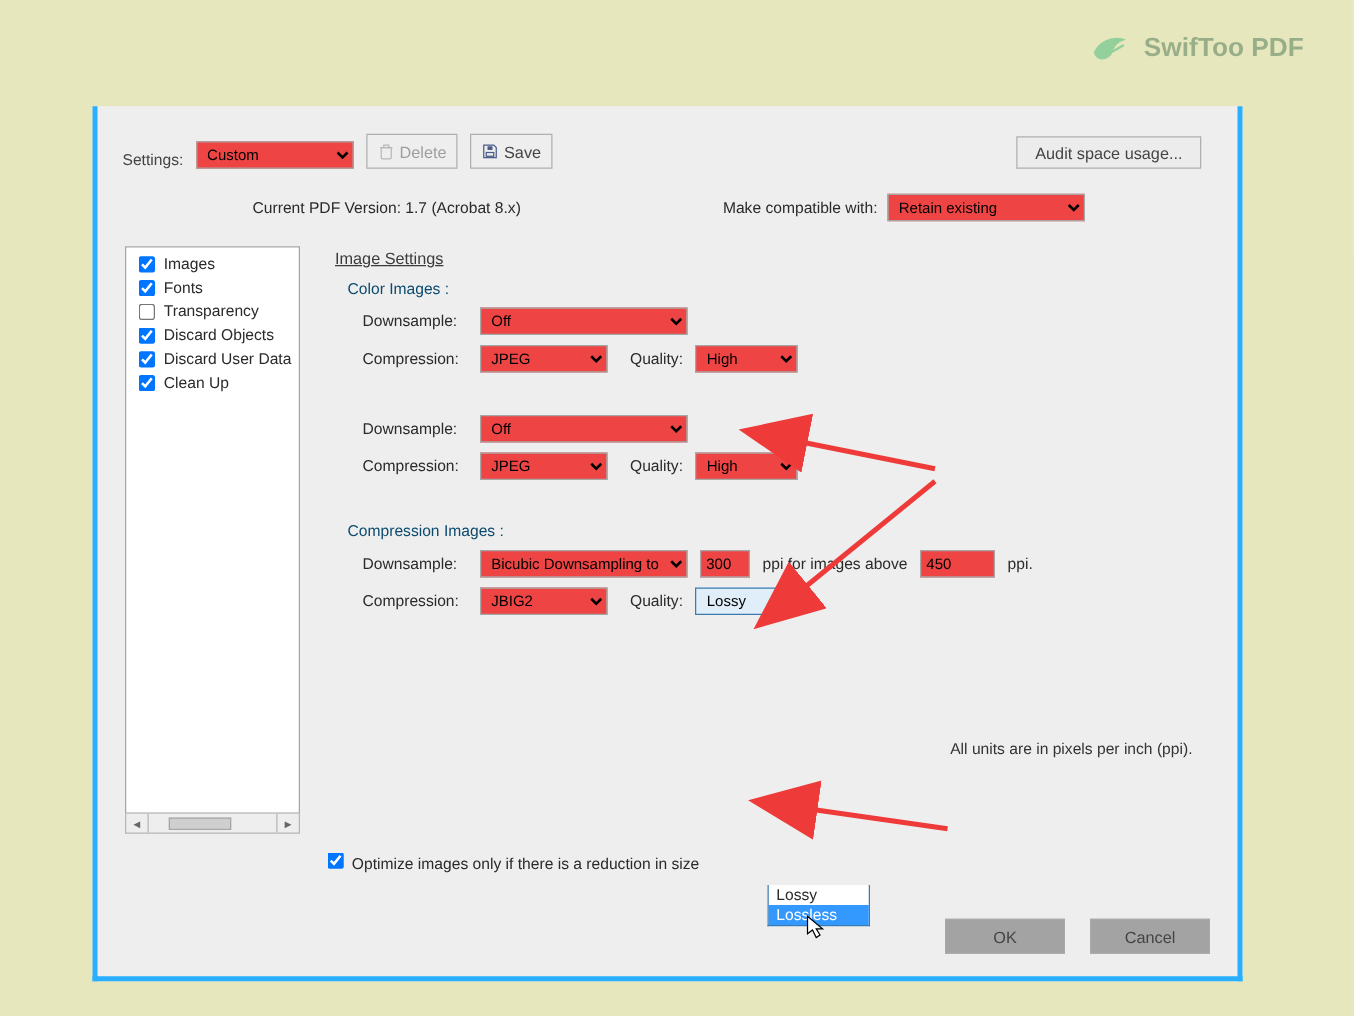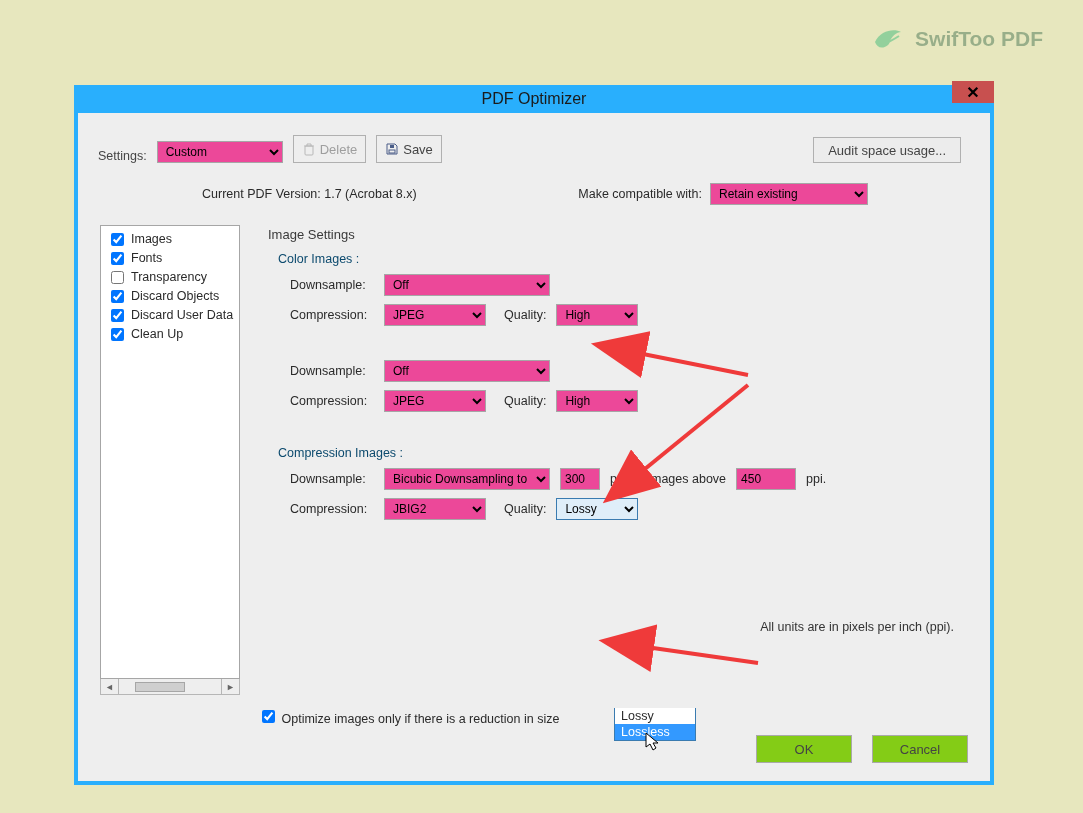--- a/index.html
+++ b/index.html
@@ -64,21 +64,21 @@
   }
   .toprow {
     display: flex;
     align-items: flex-end;
     gap: 10px;
     padding: 22px 29px 6px 20px;
     position: relative;
   }
   .label { color: #444; }
   .sel, .txt {
-    background: #ec4899;
+    background: #ef4444;
     border: 1px solid #a6a6a6;
     height: 22px;
     font-family: inherit;
     font-size: 12px;
     padding: 0 4px;
   }
   .sel { appearance: menulist; }
   .btn {
     background: #eeeeee;
     border: 1px solid #b0b0b0;
@@ -136,35 +136,35 @@
     font-size: 9px;
   }
   .sidebar-scroll .arrow:last-child { border-right:none; border-left:1px solid #b6b6b6;}
   .sidebar-scroll .track { flex:1; display:flex; align-items:center; }
   .sidebar-scroll .thumb { width: 50px; height: 10px; background:#cfcfcf; border:1px solid #a6a6a6; margin-left:16px;}
 
   .main {
     flex: 1;
     position: relative;
   }
-  .section-title { font-size: 13px; color:#3a3a3a; margin: 2px 0 10px 0; }
+  .section-title { font-size: 13px; color:#3a3a3a; margin: 2px 0 10px 0; text-decoration: underline; }
   .sub { font-size: 12.5px; color:#0c4a6e; }
   .row { display: flex; align-items: center; gap: 10px; margin: 8px 0; }
   .row .lbl { width: 84px; margin-left: 12px; }
   .group { margin-bottom: 34px; }
   .units-note { position:absolute; right: 14px; top: 395px; font-size:12.5px; color:#333;}
   .optimize-row { padding: 12px 0 0 180px; }
   .footer {
     position: absolute;
     right: 22px;
     bottom: 18px;
     display: flex;
     gap: 20px;
   }
-  .footer .btn { width: 96px; justify-content: center; background:#84cc16; border-color:#a9a9a9;}
+  .footer .btn { width: 96px; justify-content: center; background:#a3a3a3; border-color:#a9a9a9;}
   .dropdown-open {
     position: absolute;
     left: 536px;
     top: 623px;
     width: 82px;
     background: #fff;
     border: 1px solid #3a7bb0;
     border-top: none;
     z-index: 5;
   }
@@ -183,26 +183,20 @@
 
 <div class="brand">
   <svg width="34" height="30" viewBox="0 0 34 30">
     <path d="M4 18 C9 6, 24 4, 30 8 C26 8, 20 12, 18 20 C12 26, 6 24, 4 18 Z" fill="#2fb673"></path>
     <path d="M14 20 C17 18, 22 16, 28 12" stroke="#2fb673" stroke-width="2" fill="none"></path>
   </svg>
   <span>SwifToo PDF</span>
 </div>
 
 <div class="window">
-  <div class="titlebar">
-    <span>PDF Optimizer</span>
-    <div class="close-btn">
-      <span>✕</span>
-    </div>
-  </div>
 
   <div class="toprow">
     <span class="label">Settings:</span>
     <select class="sel" style="width:126px">
       <option>Custom</option>
     </select>
     <div class="btn disabled">
       <svg width="14" height="14">
           <rect x="3" y="4" width="8" height="9" rx="1" fill="none" stroke="#b8b8b8"></rect>
           <path d="M2 4h10M5 4V2h4v2" stroke="#b8b8b8" fill="none"></path>

